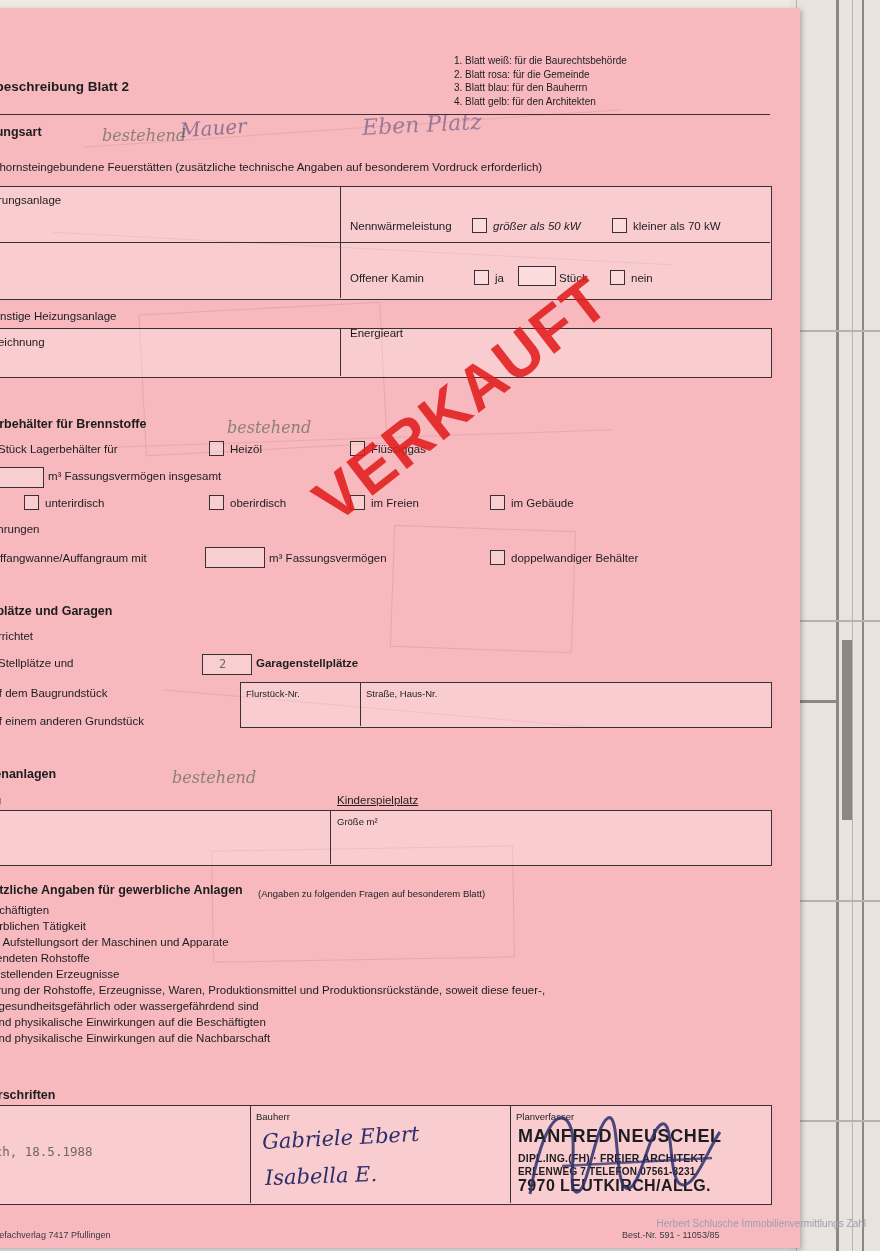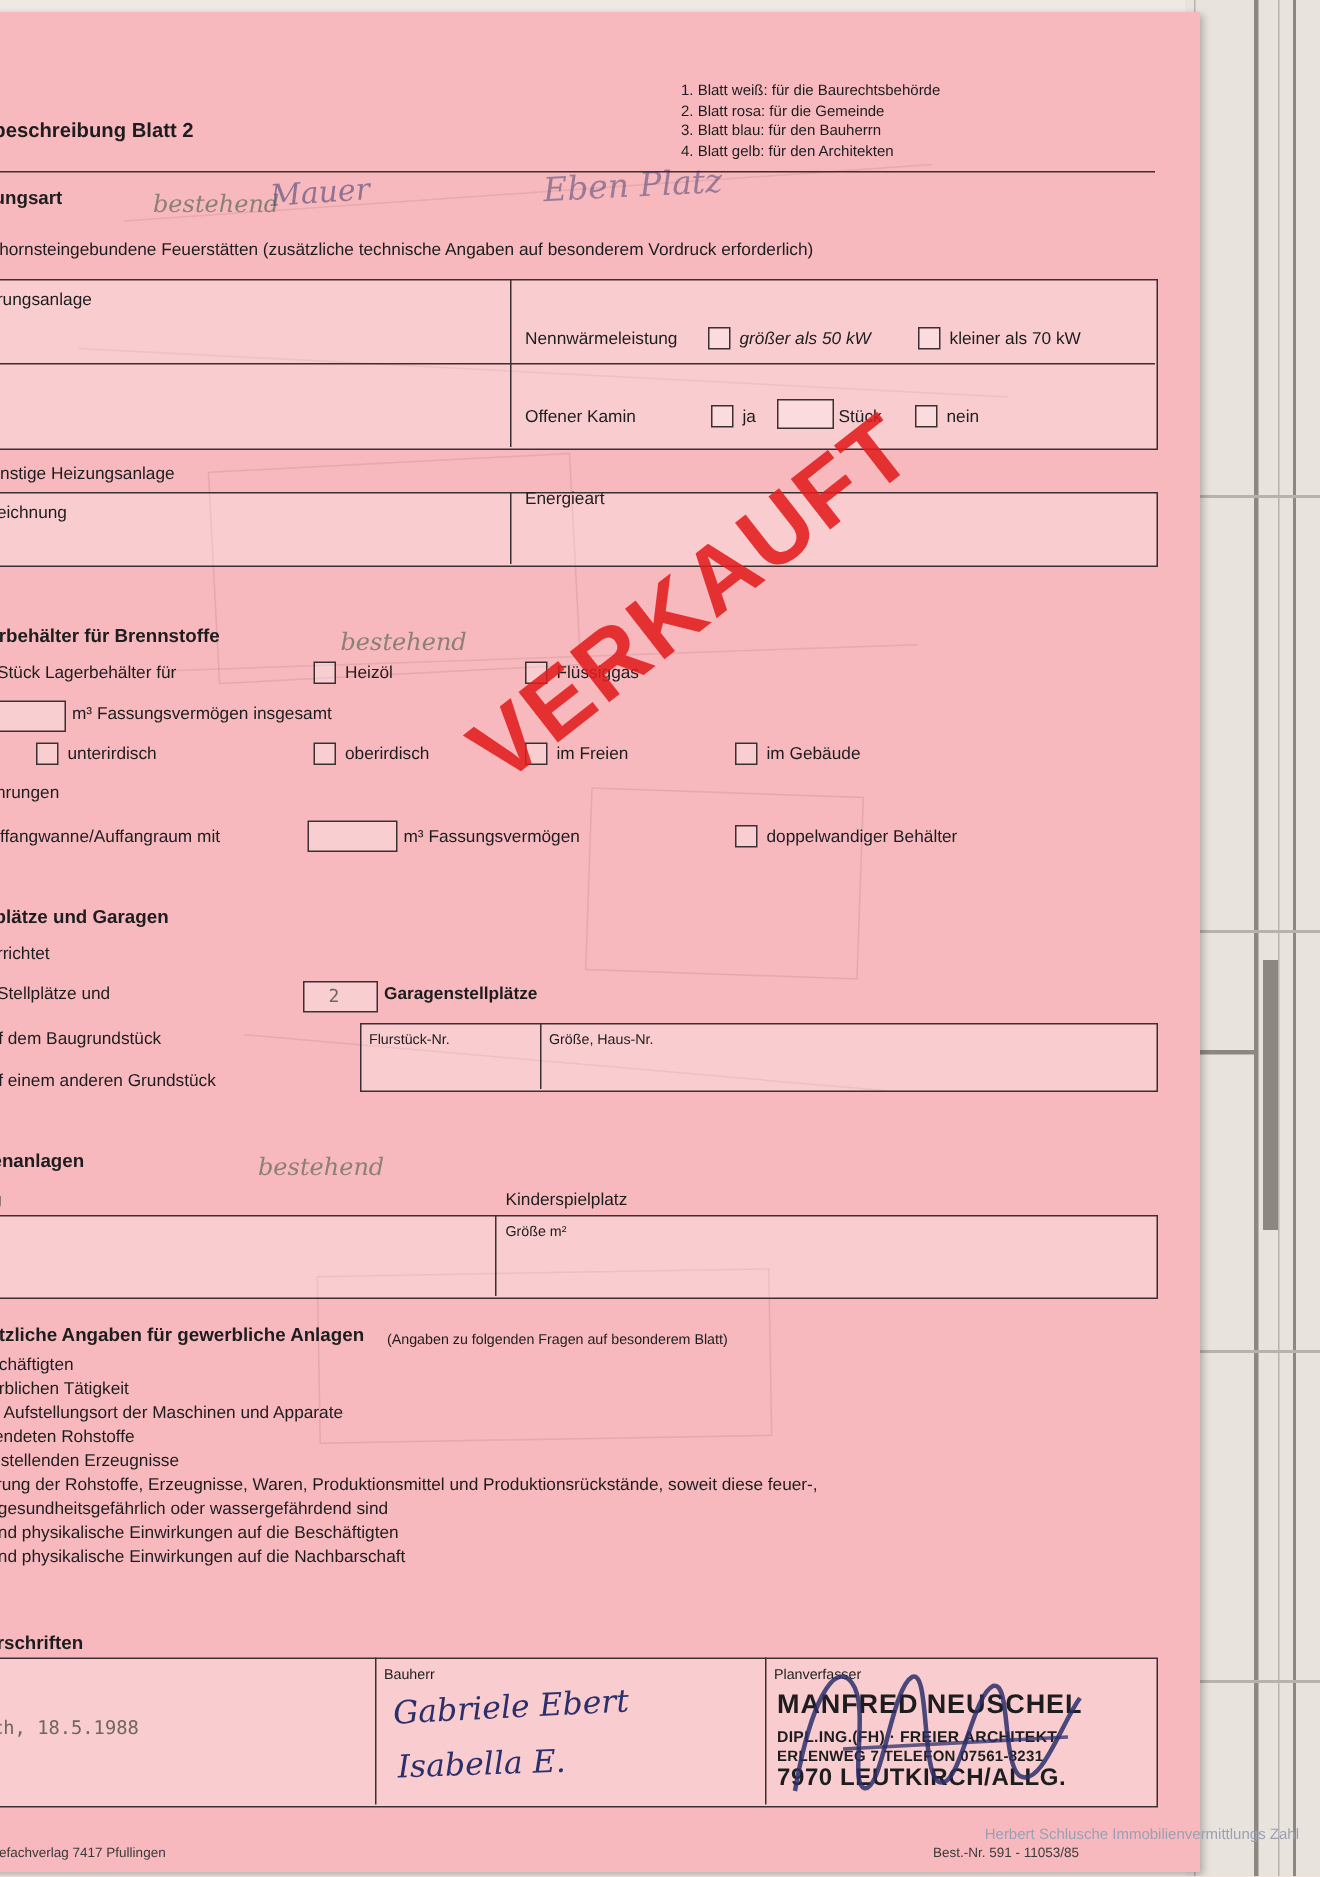--- a/index.html
+++ b/index.html
@@ -204,27 +204,27 @@
     <div class="typed" style="left:257px;top:649px;font-size:12px;">2</div>
     <div class="t" style="left:294px;top:649px;font-weight:bold;">Garagenstellplätze</div>
 
     <div class="t" style="left:24px;top:679px;">auf dem Baugrundstück</div>
 
     <div class="t" style="left:24px;top:707px;">auf einem anderen Grundstück</div>
 
     <div class="box" style="left:278px;top:674px;width:530px;height:44px;"></div>
     <div class="vr" style="left:398px;top:674px;height:44px;"></div>
     <div class="t small" style="left:284px;top:679px;">Flurstück-Nr.</div>
-    <div class="t small" style="left:404px;top:679px;">Größe, Haus-Nr.</div>
+    <div class="t small" style="left:404px;top:679px;">Straße, Haus-Nr.</div>
 
     <div class="t tb" style="left:8px;top:760px;font-size:12.5px;">Außenanlagen</div>
     <div class="hand-grey" style="left:210px;top:760px;font-size:16px;">bestehend</div>
 
     <div class="t" style="left:-28px;top:786px;">Einfriedigung</div>
-    <div class="t" style="left:375px;top:786px;">Kinderspielplatz</div>
+    <div class="t" style="left:375px;top:786px;text-decoration:underline;">Kinderspielplatz</div>
 
     <div class="box" style="left:-40px;top:802px;width:848px;height:54px;"></div>
     <div class="vr" style="left:368px;top:802px;height:54px;"></div>
 
     <div class="t small" style="left:375px;top:807px;">Größe m²</div>
 
     <div class="t tb" style="left:8px;top:876px;font-size:12.5px;">Zusätzliche Angaben für gewerbliche Anlagen</div>
     <div class="t small" style="left:296px;top:879px;">(Angaben zu folgenden Fragen auf besonderem Blatt)</div>
 
     <div class="t" style="left:-28px;top:896px;">Zahl der Beschäftigten</div>

